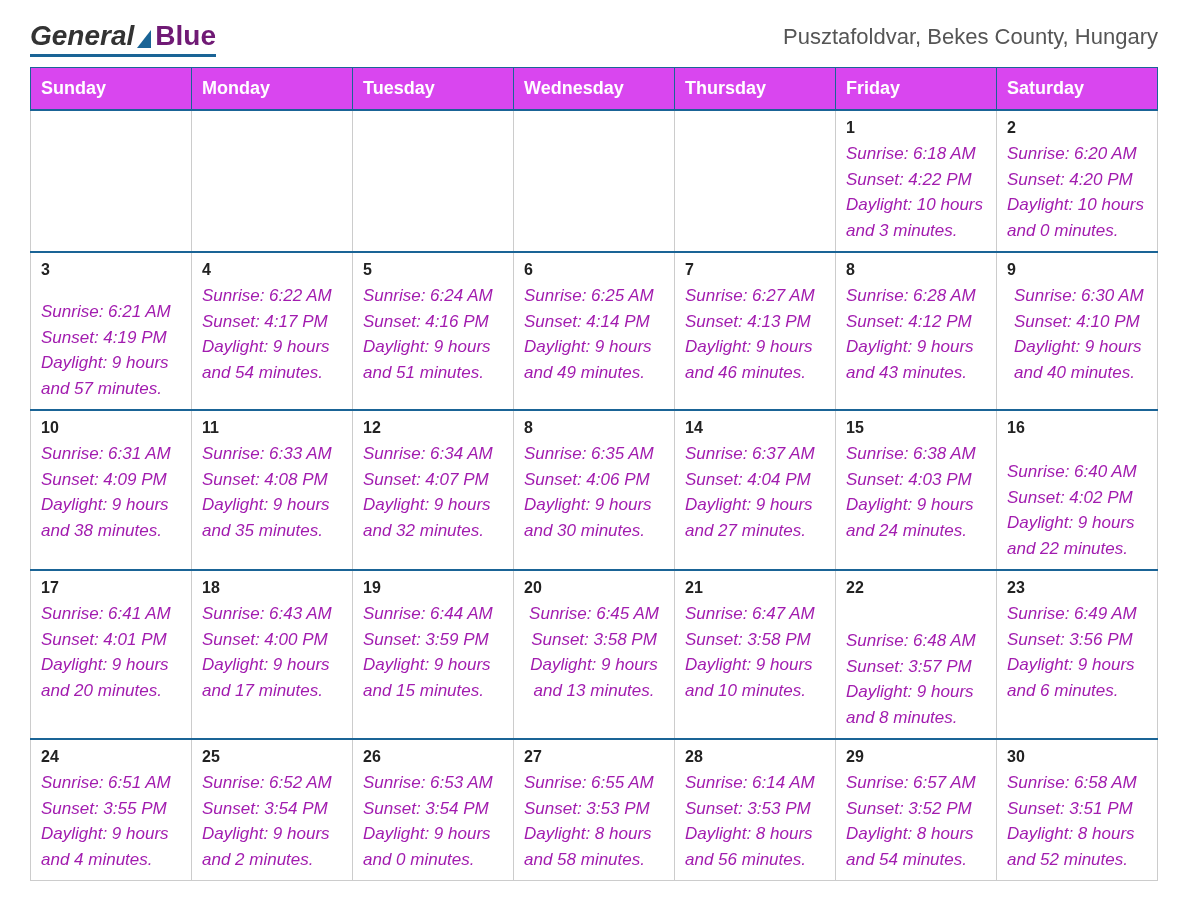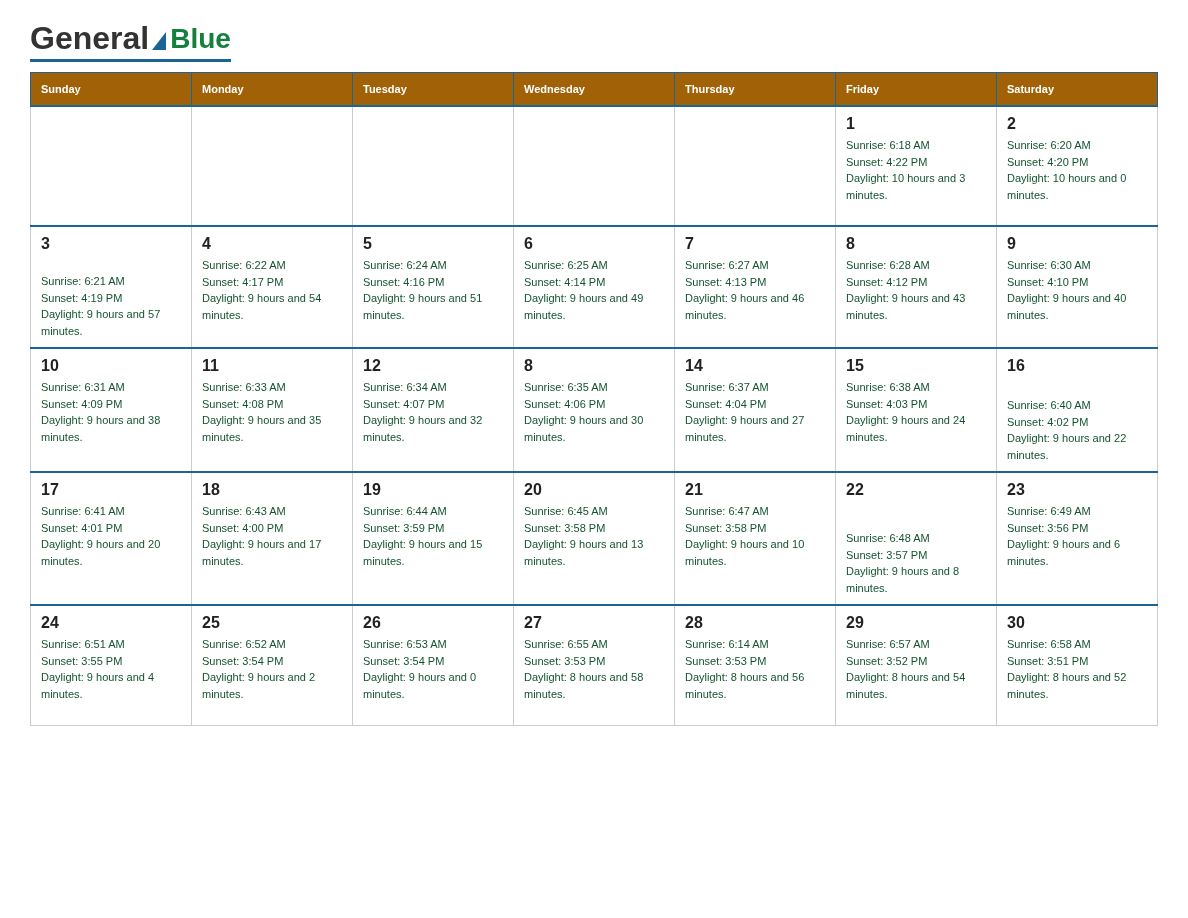--- a/index.html
+++ b/index.html
@@ -19,36 +19,37 @@
     .logo {
       display: flex;
       flex-direction: column;
       align-items: flex-start;
     }
     .logo-text {
       display: flex;
       align-items: center;
     }
     .logo-general {
-      font-size: 32px;
+      font-size: 28px;
       font-weight: bold;
       color: #333;
+      font-style: italic;
     }
     .logo-blue-triangle {
       width: 0;
       height: 0;
       border-left: 14px solid transparent;
       border-bottom: 18px solid #1a6496;
       margin-left: 3px;
       margin-top: 5px;
     }
     .logo-blue {
       font-size: 28px;
       font-weight: bold;
-      color: #15803d;
+      color: #701a75;
       margin-left: 4px;
     }
     .logo-underline {
       width: 100%;
       height: 3px;
       background: #1a6496;
       margin-top: 2px;
     }
     .title-section {
       text-align: right;
@@ -63,23 +64,23 @@
       font-size: 22px;
       color: #555;
       margin-top: 4px;
     }
     .calendar {
       width: 100%;
       border-collapse: collapse;
       margin-top: 10px;
     }
     .calendar th {
-      background: #a16207;
+      background: #d946ef;
       color: #fff;
-      font-size: 11px;
+      font-size: 18px;
       font-weight: bold;
       padding: 10px 10px;
       text-align: left;
       border: 1px solid #1a6496;
     }
     .calendar td {
       vertical-align: top;
       border: 1px solid #ccc;
       border-top: 2px solid #1a6496;
       padding: 8px 10px;
@@ -93,41 +94,43 @@
       border-top: 2px solid #1a6496;
     }
     .day-number {
       font-size: 16px;
       font-weight: bold;
       color: #222;
       display: block;
       margin-bottom: 4px;
     }
     .day-info {
-      font-size: 11px;
-      color: #14532d;
+      font-size: 17px;
+      color: #a21caf;
       line-height: 1.5;
+      font-style: italic;
     }
     .empty-cell {
       background: #f9f9f9;
     }
   </style>
 </head>
 <body>
 
 <div class="header">
   <div class="logo">
     <div class="logo-text">
       <span class="logo-general">General</span>
       <div class="logo-blue-triangle"></div>
       <span class="logo-blue">Blue</span>
     </div>
     <div class="logo-underline"></div>
   </div>
   <div class="title-section">
+    <div class="location-title">Pusztafoldvar, Bekes County, Hungary</div>
   </div>
 </div>
 
 <table class="calendar">
   <thead>
     <tr>
     <th>Sunday</th>
         <th>Monday</th>
         <th>Tuesday</th>
         <th>Wednesday</th>
@@ -188,21 +191,21 @@
 Daylight: 9 hours and 46 minutes.</div>
         </td>
         <td>
           <span class="day-number">8</span>
           <div class="day-info" style="white-space: pre-line;">Sunrise: 6:28 AM
 Sunset: 4:12 PM
 Daylight: 9 hours and 43 minutes.</div>
         </td>
         <td>
           <span class="day-number">9</span>
-          <div class="day-info" style="white-space: pre-line;">Sunrise: 6:30 AM
+          <div class="day-info" style="white-space: pre-line; margin-left: 7px;">Sunrise: 6:30 AM
 Sunset: 4:10 PM
 Daylight: 9 hours and 40 minutes.</div>
         </td>
       </tr>
       <tr>
         <td>
           <span class="day-number">10</span>
           <div class="day-info" style="white-space: pre-line;">Sunrise: 6:31 AM
 Sunset: 4:09 PM
 Daylight: 9 hours and 38 minutes.</div>
@@ -258,21 +261,21 @@
 Daylight: 9 hours and 17 minutes.</div>
         </td>
         <td>
           <span class="day-number">19</span>
           <div class="day-info" style="white-space: pre-line;">Sunrise: 6:44 AM
 Sunset: 3:59 PM
 Daylight: 9 hours and 15 minutes.</div>
         </td>
         <td>
           <span class="day-number">20</span>
-          <div class="day-info" style="white-space: pre-line;">Sunrise: 6:45 AM
+          <div class="day-info" style="white-space: pre-line; text-align: center;">Sunrise: 6:45 AM
 Sunset: 3:58 PM
 Daylight: 9 hours and 13 minutes.</div>
         </td>
         <td>
           <span class="day-number">21</span>
           <div class="day-info" style="white-space: pre-line;">Sunrise: 6:47 AM
 Sunset: 3:58 PM
 Daylight: 9 hours and 10 minutes.</div>
         </td>
         <td>

